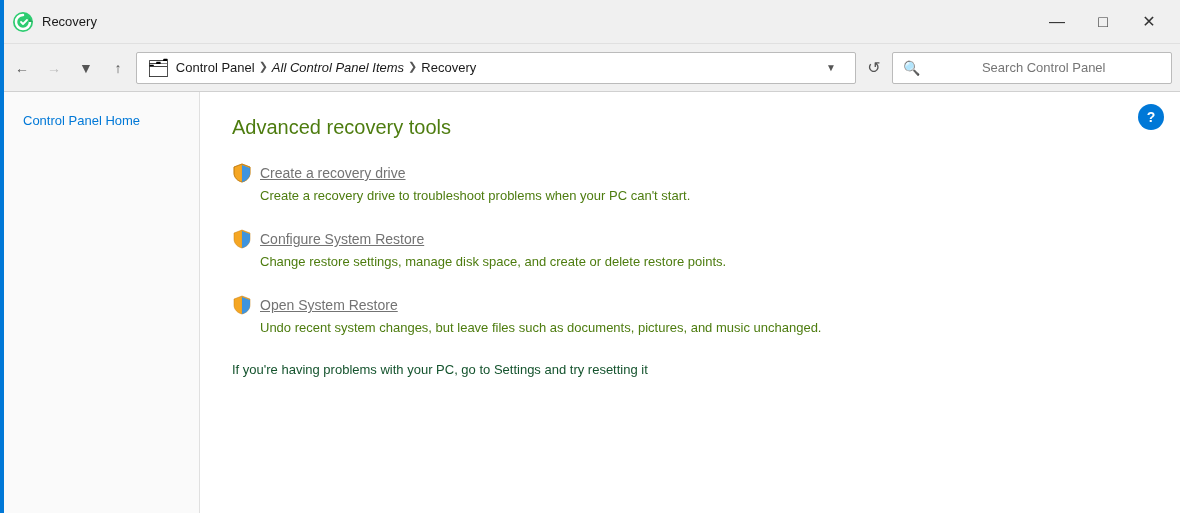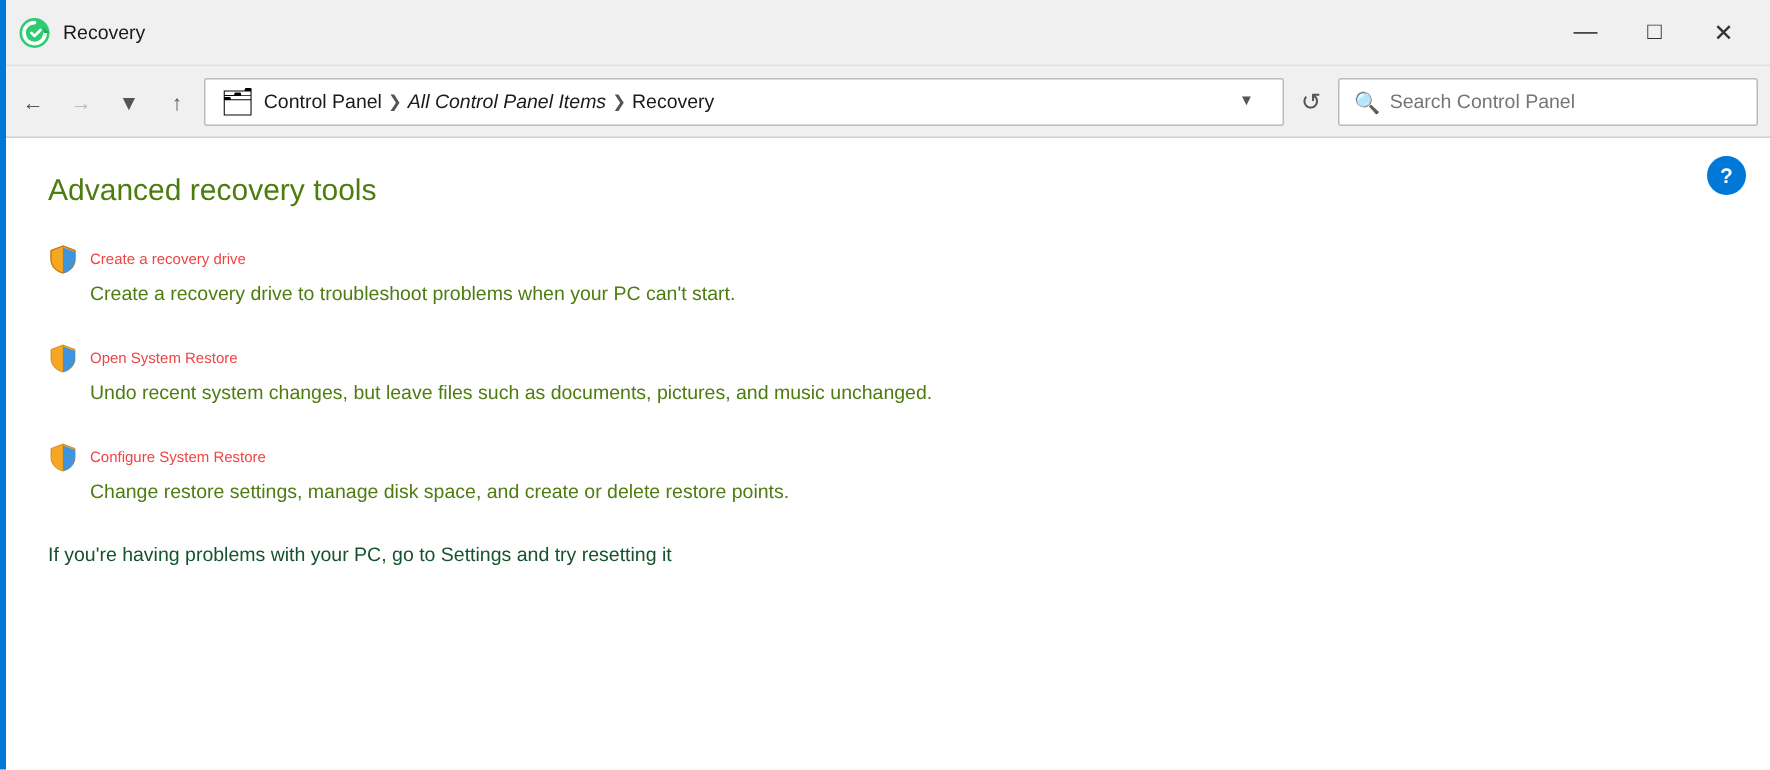--- a/index.html
+++ b/index.html
@@ -28,33 +28,33 @@
     .nav-btn {
       width: 28px; height: 28px; display: flex; align-items: center; justify-content: center;
       border: none; background: transparent; cursor: pointer; color: #555; border-radius: 3px; font-size: 14px;
     }
     .nav-btn.disabled { color: #bbb; cursor: default; }
     .address-input-wrap {
       flex: 1; display: flex; align-items: center;
       background: #fff; border: 1px solid #bbb; height: 32px; padding: 0 10px;
       border-radius: 2px; gap: 6px;
     }
-    .breadcrumb { display: flex; align-items: center; gap: 4px; font-size: 13px; color: #1a1a1a; }
+    .breadcrumb { display: flex; align-items: flex-start; gap: 4px; font-size: 13px; color: #1a1a1a; }
     .breadcrumb-sep { color: #555; font-size: 11px; }
     .address-refresh {
       width: 28px; height: 28px; display: flex; align-items: center; justify-content: center;
       border: none; background: transparent; cursor: pointer; font-size: 16px; color: #555;
       border-radius: 3px;
     }
     .search-box {
       display: flex; align-items: center; background: #fff; border: 1px solid #bbb;
       height: 32px; padding: 0 10px; gap: 6px; width: 280px; border-radius: 2px;
     }
     .search-icon { color: #888; font-size: 14px; }
-    .search-input { border: none; outline: none; font-size: 13px; color: #14532d; background: transparent; width: 100%; }
+    .search-input { border: none; outline: none; font-size: 13px; color: #14532d; background: transparent; width: 100%; text-align: center; }
 
     
     .content-area { display: flex; height: calc(513px - 44px - 48px); }
 
     
     .sidebar {
       width: 200px; min-width: 200px; border-right: 1px solid #e0e0e0;
       padding: 10px 0; background: #fafafa;
     }
     .sidebar-item {
@@ -69,21 +69,21 @@
       position: absolute; top: 12px; right: 16px;
       width: 26px; height: 26px; border-radius: 50%; background: #0078d7;
       color: #fff; border: none; font-size: 14px; font-weight: bold; cursor: pointer;
       display: flex; align-items: center; justify-content: center;
     }
 
     .section-title { font-size: 20px; color: #4d7c0f; margin-bottom: 24px; font-weight: 300; }
 
     .tool-item { margin-bottom: 24px; }
     .tool-link { display: flex; align-items: center; gap: 8px; margin-bottom: 4px; text-decoration: none; }
-    .tool-label { font-size: 10px; color: #ef4444; cursor: pointer; }
+    .tool-label { font-size: 14px; color: #737373; cursor: pointer; text-decoration: underline; }
     .tool-desc { font-size: 13px; color: #4d7c0f; margin-left: 28px; line-height: 1.4; }
 
     .bottom-link { font-size: 13px; color: #14532d; cursor: pointer; margin-top: 16px; }
     .shield-svg { width: 20px; height: 20px; }
 
     
     .left-accent {
       width: 4px; background: #0078d7; position: absolute; left: 0; top: 0; bottom: 0;
     }
   </style>
@@ -132,20 +132,23 @@
   <div class="search-box">
     <span class="search-icon">🔍</span>
     <input class="search-input" type="text" placeholder="Search Control Panel" style="">
   </div>
 </div>
 
 <div class="content-area">
 
   <div class="left-accent"></div>
 
+  <div class="sidebar">
+    <div class="sidebar-item">Control Panel Home</div>
+  </div>
 
   <div class="main-content">
     <button class="help-btn">?</button>
 
     <h1 class="section-title">Advanced recovery tools</h1>
 
     <div class="tool-item">
       <div class="tool-link">
 
         <svg class="shield-svg" viewBox="0 0 20 20">
@@ -159,32 +162,32 @@
       <p class="tool-desc">Create a recovery drive to troubleshoot problems when your PC can't start.</p>
     </div>
 
     <div class="tool-item">
       <div class="tool-link">
         <svg class="shield-svg" viewBox="0 0 20 20">
           <path d="M10 1 L2 4 L2 10 C2 14.5 5.5 18 10 19 C14.5 18 18 14.5 18 10 L18 4 Z" fill="#f5a623" stroke="#c47d0e" stroke-width="0.5"></path>
           <path d="M10 1 L10 19" stroke="rgba(0,0,0,0.1)" stroke-width="0.5"></path>
           <path d="M10 2 L18 5 L18 10 C18 14.5 14.5 18 10 19 Z" fill="#1e90ff" opacity="0.85"></path>
         </svg>
-        <span class="tool-label">Open System Restore</span>
+        <span class="tool-label">Configure System Restore</span>
       </div>
-      <p class="tool-desc">Undo recent system changes, but leave files such as documents, pictures, and music unchanged.</p>
+      <p class="tool-desc">Change restore settings, manage disk space, and create or delete restore points.</p>
     </div>
 
     <div class="tool-item">
       <div class="tool-link">
         <svg class="shield-svg" viewBox="0 0 20 20">
           <path d="M10 1 L2 4 L2 10 C2 14.5 5.5 18 10 19 C14.5 18 18 14.5 18 10 L18 4 Z" fill="#f5a623" stroke="#c47d0e" stroke-width="0.5"></path>
           <path d="M10 1 L10 19" stroke="rgba(0,0,0,0.1)" stroke-width="0.5"></path>
           <path d="M10 2 L18 5 L18 10 C18 14.5 14.5 18 10 19 Z" fill="#1e90ff" opacity="0.85"></path>
         </svg>
-        <span class="tool-label">Configure System Restore</span>
+        <span class="tool-label">Open System Restore</span>
       </div>
-      <p class="tool-desc">Change restore settings, manage disk space, and create or delete restore points.</p>
+      <p class="tool-desc">Undo recent system changes, but leave files such as documents, pictures, and music unchanged.</p>
     </div>
 
     <div class="bottom-link">If you're having problems with your PC, go to Settings and try resetting it</div>
   </div>
 </div>
 
 </body></html>

